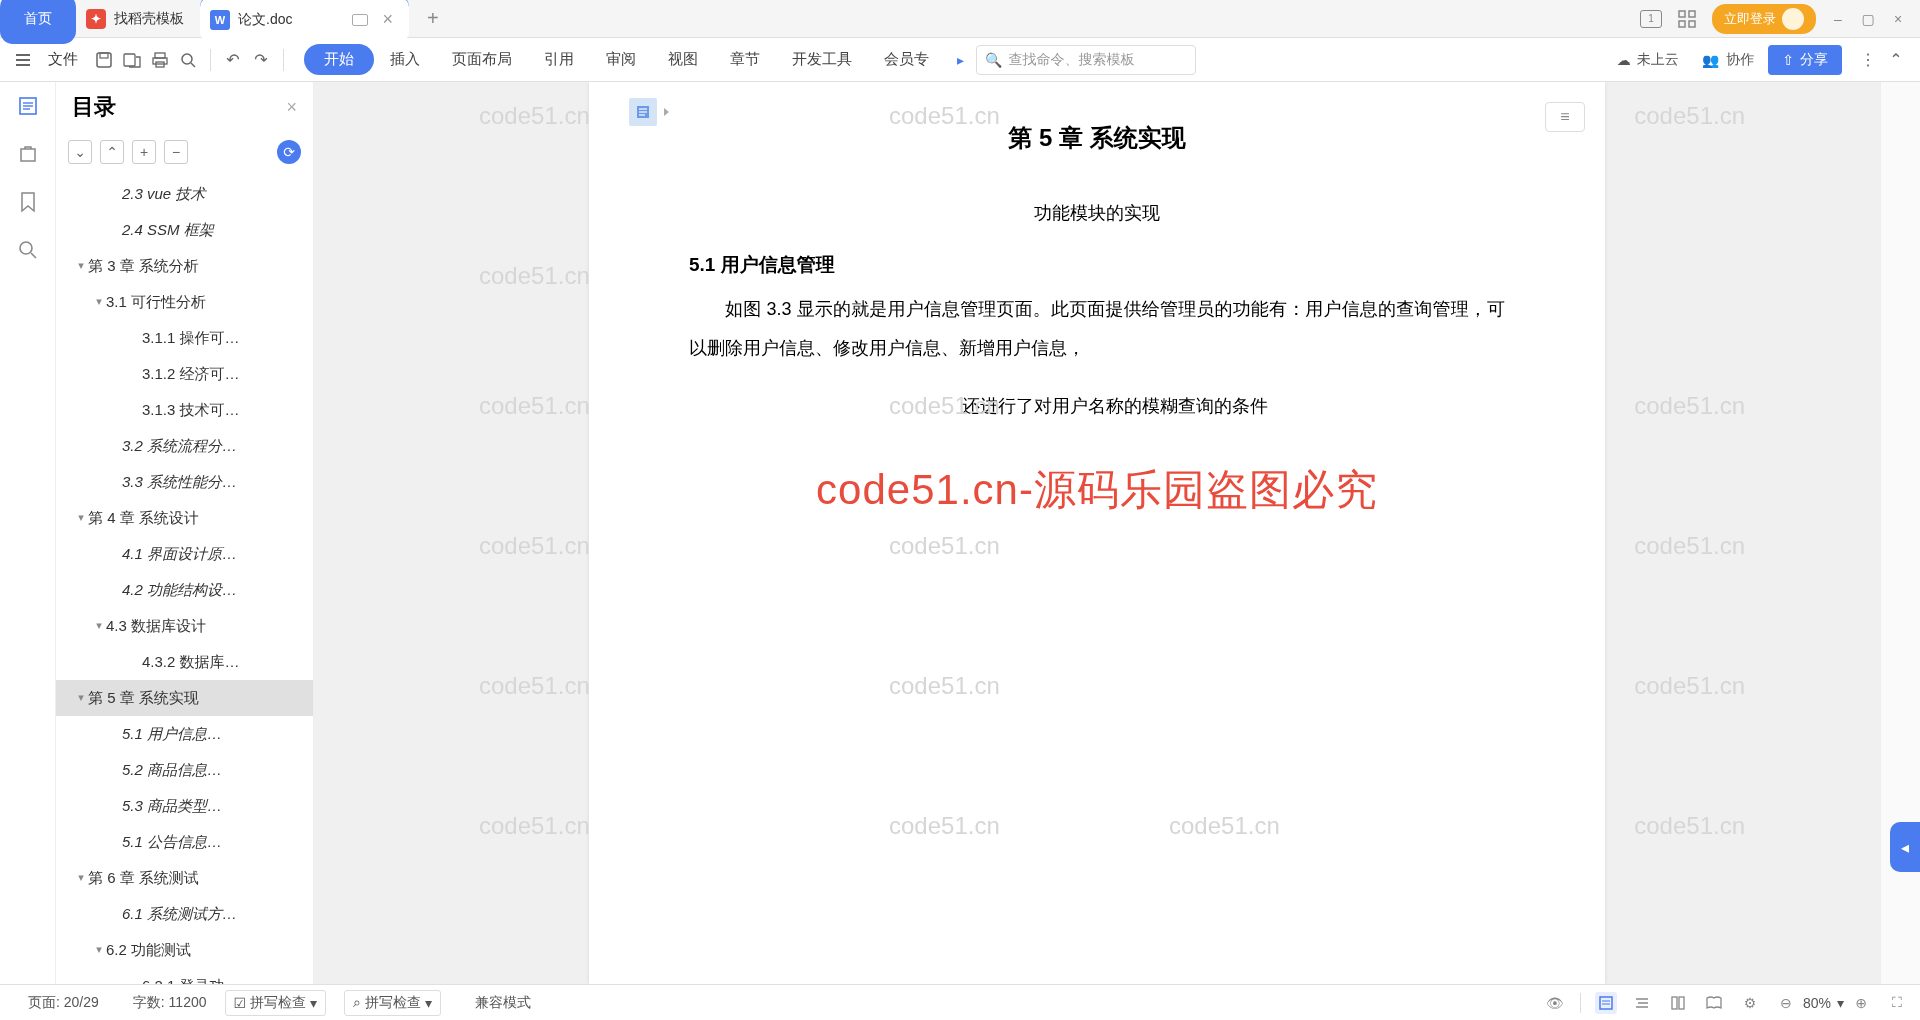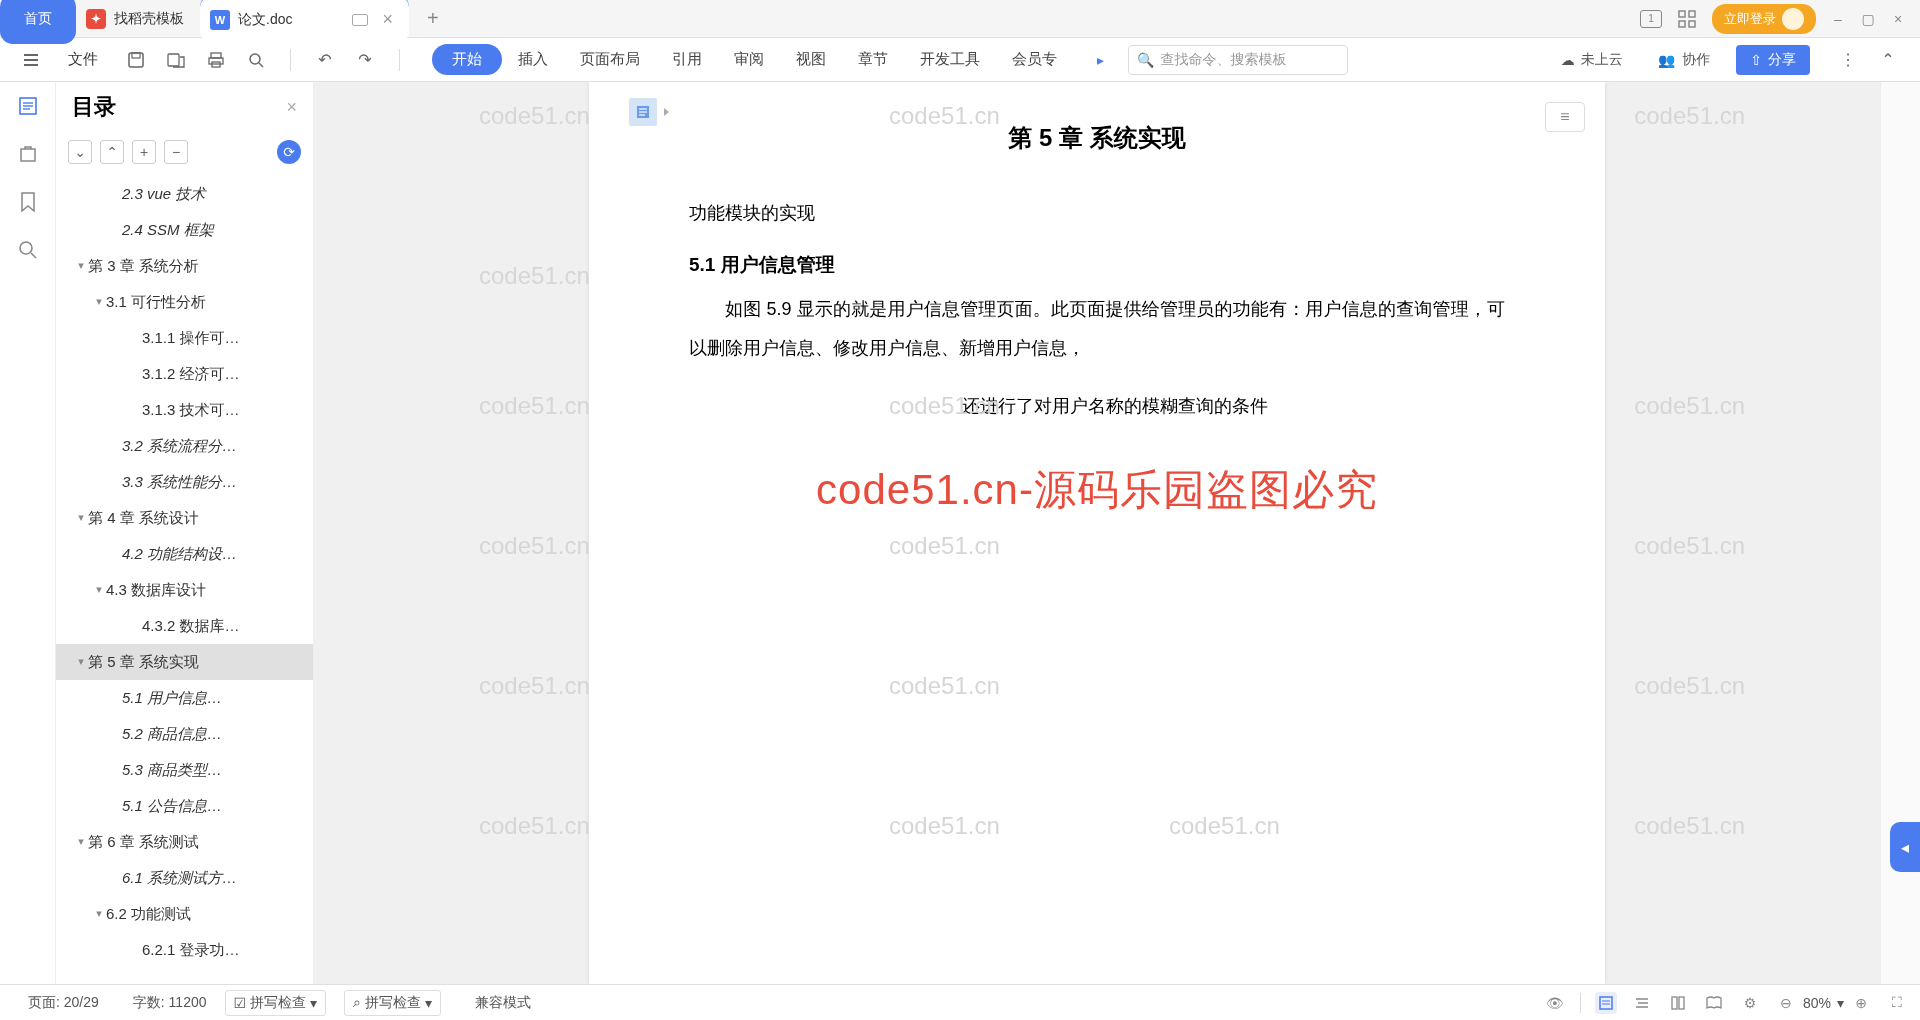--- a/index.html
+++ b/index.html
@@ -16,21 +16,21 @@
 .tab-doc .screen-ico { width: 16px; height: 12px; border: 1.5px solid #aaa; border-radius: 2px; margin-left: 60px; }
 .tab-doc .close-x { margin-left: 14px; font-size: 18px; color: #999; }
 .tab-new { padding: 0 18px; font-size: 20px; color: #888; }
 .titlebar-right { margin-left: auto; display: flex; align-items: center; gap: 14px; padding-right: 14px; }
 .tbr-icon { width: 22px; height: 18px; border: 1.5px solid #888; border-radius: 3px; display: flex; align-items: center; justify-content: center; font-size: 10px; color: #888; }
 .login-btn { background: #f5a623; color: #fff; padding: 4px 12px; border-radius: 14px; font-size: 13px; display: flex; align-items: center; gap: 6px; }
 .login-btn .av { width: 22px; height: 22px; border-radius: 50%; background: #fff3d9; }
 .win-btn { width: 16px; height: 16px; color: #888; font-size: 14px; display: flex; align-items: center; justify-content: center; }
 
 
-.toolbar { height: 44px; display: flex; align-items: center; padding: 0 20px; gap: 16px; border-bottom: 1px solid #e0e0e0; }
+.toolbar { height: 44px; display: flex; align-items: center; padding: 0 12px; gap: 4px; border-bottom: 1px solid #e0e0e0; }
 .tb-hamburger { width: 22px; display: flex; flex-direction: column; gap: 3px; padding: 0 4px; }
 .tb-hamburger span { height: 2px; background: #666; }
 .tb-file { font-size: 15px; color: #333; padding: 0 10px; }
 .tb-icon { width: 24px; height: 24px; display: flex; align-items: center; justify-content: center; color: #666; font-size: 16px; }
 .tb-sep { width: 1px; height: 22px; background: #ddd; margin: 0 6px; }
 .tb-menu { display: flex; align-items: center; gap: 0; margin-left: 10px; }
 .tb-menu-item { padding: 6px 16px; font-size: 15px; color: #444; cursor: pointer; }
 .tb-menu-item.active { background: #4a7bef; color: #fff; border-radius: 16px; padding: 6px 20px; }
 .tb-arrow { color: #4a7bef; font-size: 14px; margin: 0 8px; }
 .tb-search { flex: 0 0 220px; height: 30px; border: 1px solid #ddd; border-radius: 4px; display: flex; align-items: center; padding: 0 8px; color: #999; font-size: 14px; gap: 6px; }
@@ -67,21 +67,21 @@
 .docwrap { flex: 1; background: #f0f0f0; overflow: auto; position: relative; }
 .page { width: 1016px; margin: 0 auto; background: #fff; min-height: 100%; padding: 40px 100px 80px 100px; position: relative; box-shadow: 0 0 4px rgba(0,0,0,0.1); }
 .docmenu { position: absolute; left: 40px; top: 16px; width: 28px; height: 28px; background: #d5e3f7; border-radius: 2px; display: flex; align-items: center; justify-content: center; }
 .docmenu::after { content: ""; position: absolute; right: -12px; top: 10px; border-left: 5px solid #aaa; border-top: 4px solid transparent; border-bottom: 4px solid transparent; }
 .doc-collapse { position: absolute; right: 20px; top: 20px; width: 40px; height: 30px; border: 1px solid #ddd; border-radius: 4px; display: flex; align-items: center; justify-content: center; color: #888; }
 .rightgutter { width: 40px; background: #fafafa; border-left: 1px solid #eee; position: relative; }
 .bluetab { position: absolute; right: 0; top: 740px; width: 30px; height: 50px; background: #4a7bef; border-radius: 10px 0 0 10px; display: flex; align-items: center; justify-content: center; color: #fff; }
 
 .h1 { font-size: 24px; font-weight: bold; text-align: center; margin-bottom: 40px; }
 .para { font-size: 18px; line-height: 2.2; text-align: justify; text-indent: 2em; margin-bottom: 18px; }
-.para-center { text-align: left; text-indent: 0; }
+.para-center { text-align: center; text-indent: 0; }
 .h2 { font-size: 19px; font-weight: bold; margin: 18px 0 12px 0; }
 .pagenum { text-align: center; font-size: 14px; color: #666; position: absolute; bottom: 50px; left: 0; right: 0; }
 .red-over { position: absolute; left: 50%; transform: translateX(-50%); top: 380px; color: #e84c3d; font-size: 42px; font-weight: 400; letter-spacing: 1px; white-space: nowrap; }
 .wm { position: absolute; color: #d6d6d6; font-size: 24px; font-weight: 400; pointer-events: none; }
 
 
 .statusbar { height: 36px; border-top: 1px solid #e0e0e0; display: flex; align-items: center; padding: 0 12px; font-size: 14px; color: #555; gap: 18px; background: #fff; }
 .sb-item { display: flex; align-items: center; gap: 6px; margin-left: 16px; }
 .sb-btn { padding: 3px 8px; border: 1px solid #ddd; border-radius: 3px; display: flex; align-items: center; gap: 4px; }
 .sb-right { margin-left: auto; display: flex; align-items: center; gap: 14px; }
@@ -263,20 +263,23 @@
           <span>3.2 系统流程分…</span>
         </div>
         <div class="ot-item l3">
           <span>3.3 系统性能分…</span>
         </div>
         <div class="ot-item l1">
           <span class="ot-chevron">▾</span>
           <span>第 4 章  系统设计</span>
         </div>
         <div class="ot-item l3">
+          <span>4.1 界面设计原…</span>
+        </div>
+        <div class="ot-item l3">
           <span>4.2 功能结构设…</span>
         </div>
         <div class="ot-item l2">
           <span class="ot-chevron">▾</span>
           <span>4.3 数据库设计</span>
         </div>
         <div class="ot-item l4">
           <span>4.3.2 数据库…</span>
         </div>
         <div class="ot-item l1 active">
@@ -319,21 +322,21 @@
             <rect x="2" y="2" width="12" height="12" fill="#6a9be8"></rect>
             <line x1="4" y1="5" x2="12" y2="5" stroke="#fff" stroke-width="1.2"></line>
             <line x1="4" y1="8" x2="12" y2="8" stroke="#fff" stroke-width="1.2"></line>
             <line x1="4" y1="11" x2="10" y2="11" stroke="#fff" stroke-width="1.2"></line>
           </svg>
       </div>
       <div class="doc-collapse">≡</div>
       <div class="h1">第 5 章  系统实现</div>
       <div class="para para-center">功能模块的实现</div>
       <div class="h2">5.1 用户信息管理</div>
-      <div class="para">如图 5.9 显示的就是用户信息管理页面。此页面提供给管理员的功能有：用户信息的查询管理，可以删除用户信息、修改用户信息、新增用户信息，</div>
+      <div class="para">如图 3.3 显示的就是用户信息管理页面。此页面提供给管理员的功能有：用户信息的查询管理，可以删除用户信息、修改用户信息、新增用户信息，</div>
       <div class="para" style="text-indent:2em;text-align:center">还进行了对用户名称的模糊查询的条件</div>
       <div class="red-over">code51.cn-源码乐园盗图必究</div>
       <div class="wm" style="left:-110px;top:20px">code51.cn</div>
       <div class="wm" style="left:300px;top:20px">code51.cn</div>
       <div class="wm" style="right:-140px;top:20px">code51.cn</div>
       <div class="wm" style="left:-110px;top:180px">code51.cn</div>
       <div class="wm" style="left:-110px;top:310px">code51.cn</div>
       <div class="wm" style="left:300px;top:310px">code51.cn</div>
       <div class="wm" style="right:-140px;top:310px">code51.cn</div>
       <div class="wm" style="left:-110px;top:450px">code51.cn</div>

